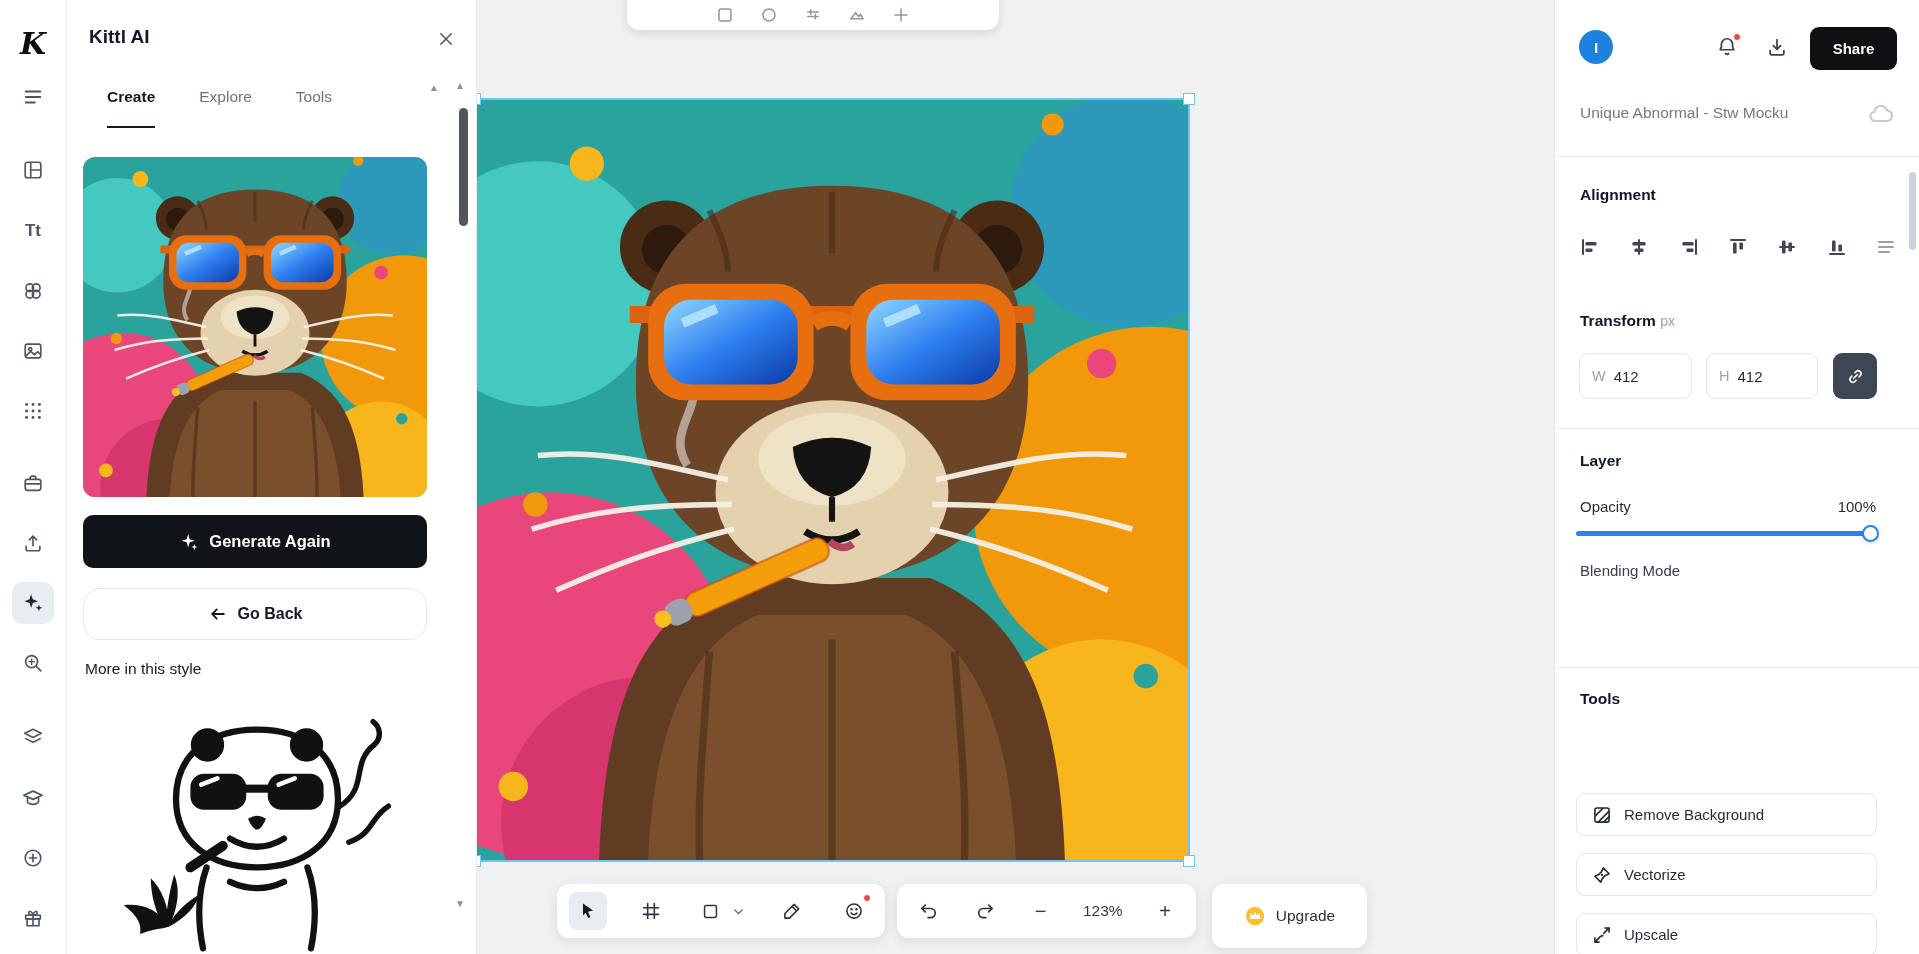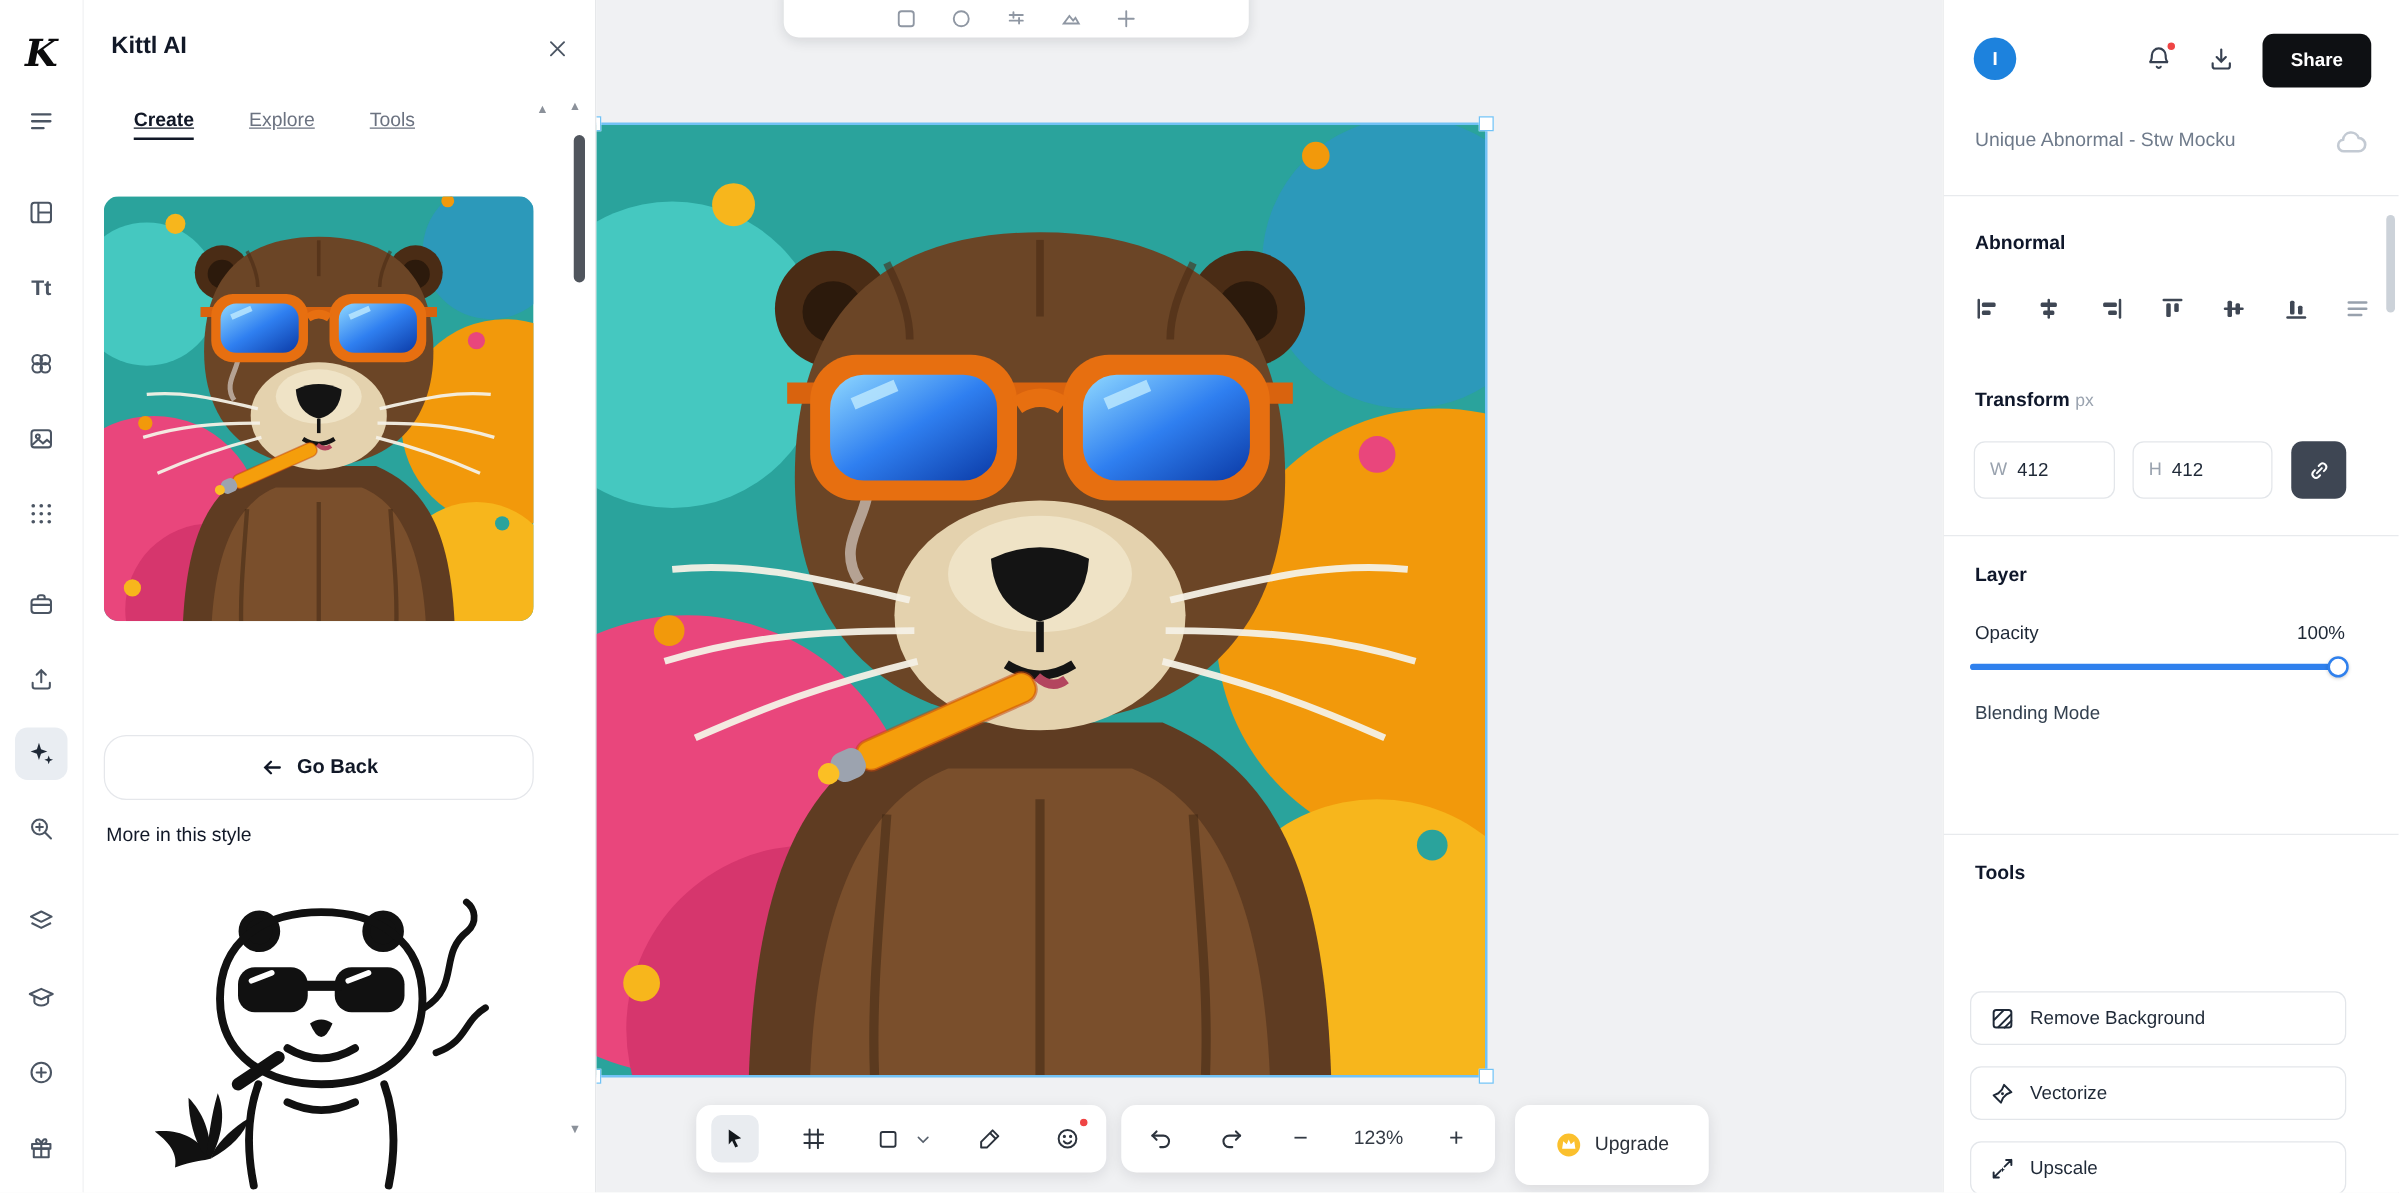--- a/index.html
+++ b/index.html
@@ -14,21 +14,21 @@
   .ric svg { display:block; }
   .ric.active { background:#e9edf2; color:#1f2937; }
   .logo { font-family:"DejaVu Serif", serif; font-weight:bold; font-style:italic; font-size:30px; color:#0b0b0c; }
   .tt { font-size:17px; font-weight:bold; color:#4b5563; }
 
   
   .left-panel { position:relative; width:410px; flex:none; background:#fff; border-right:1px solid #e6e8ea; z-index:20; }
   .lp-title { position:absolute; left:22px; top:26px; font-size:19px; font-weight:bold; }
   .lp-close { position:absolute; left:366px; top:26px; width:26px; height:26px; display:flex; align-items:center; justify-content:center; color:#4b5563; cursor:pointer; }
   .lp-tabs { position:absolute; left:40px; top:88px; display:flex; gap:44px; font-size:15.5px; }
-  .lp-tab { padding-bottom:4px; color:#6b7280; cursor:pointer;text-decoration:underline; }
+  .lp-tab { padding-bottom:20px; color:#6b7280; cursor:pointer; }
   .lp-tab.active { color:#111827; font-weight:bold; border-bottom:2.5px solid #111827; }
   .tri { position:absolute; color:#8b919a; font-size:10px; }
   .lp-scrollthumb { position:absolute; left:392px; top:108px; width:9px; height:118px; background:#50555d; border-radius:5px; }
   .thumb1 { position:absolute; left:16px; top:157px; width:344px; height:340px; border-radius:12px; overflow:hidden; cursor:pointer; }
   .thumb1 svg, .main-art svg { width:100%; height:100%; display:block; }
   .gen-btn { position:absolute; left:16px; top:515px; width:344px; height:53px; background:#101418; color:#fff;
     border:none; border-radius:10px; font-size:16.5px; font-weight:bold; display:flex; align-items:center; justify-content:center; gap:10px; cursor:pointer; font-family:inherit; }
   .back-btn { position:absolute; left:16px; top:588px; width:344px; height:52px; background:#fff; color:#111827;
     border:1px solid #e5e7eb; border-radius:18px; font-size:16px; font-weight:bold; display:flex; align-items:center; justify-content:center; gap:10px; cursor:pointer; font-family:inherit; }
   .more-label { position:absolute; left:18px; top:660px; font-size:15.5px; }
@@ -314,20 +314,27 @@
     <span class="tri" style="left:388px; top:80px">▲</span>
     <div class="lp-scrollthumb"></div>
     <span class="tri" style="left:388px; top:898px">▼</span>
 
     <div class="thumb1">
       <svg>
           <use href="#otter-art"></use>
         </svg>
     </div>
 
+    <button class="gen-btn">
+      <svg width="20" height="20" viewBox="0 0 24 24" fill="#fff">
+          <path d="M11 2.5 12.8 8.6 19 10.5l-6.2 1.9L11 18.5 9.2 12.4 3 10.5l6.2-1.9Z"></path>
+          <path d="M18.5 14.5l.9 2.6 2.6.9-2.6.9-.9 2.6-.9-2.6-2.6-.9 2.6-.9Z"></path>
+        </svg>
+      <span>Generate Again</span>
+    </button>
 
     <button class="back-btn">
       <svg width="20" height="20" viewBox="0 0 24 24" fill="none" stroke="#111827" stroke-width="2.2" stroke-linecap="round">
           <path d="M19 12H5M10.5 6.5 5 12l5.5 5.5"></path>
         </svg>
       <span>Go Back</span>
     </button>
 
     <div class="more-label">More in this style</div>
 
@@ -453,21 +460,21 @@
     </div>
     <button class="share-btn">Share</button>
 
     <div class="layer-name">Unique Abnormal - Stw Mocku</div>
     <svg class="cloud" width="28" height="28" viewBox="0 0 24 24" fill="none" stroke="currentColor" stroke-width="1.8" stroke-linecap="round">
         <path d="M7 18a4 4 0 0 1-.6-7.95 5.5 5.5 0 0 1 10.7-1.1A4.3 4.3 0 0 1 17 18Z"></path>
       </svg>
 
     <div class="rdiv" style="top:156px"></div>
 
-    <h3 class="sec-h" style="top:186px">Abnormal</h3>
+    <h3 class="sec-h" style="top:186px">Alignment</h3>
     <div class="align-row">
       <span class="al">
           <svg width="20" height="20" viewBox="0 0 20 20" fill="currentColor">
             <rect x="2" y="2" width="2" height="16" rx="1"></rect>
             <rect x="5.5" y="5" width="11" height="3.6" rx="1.2"></rect>
             <rect x="5.5" y="11.4" width="7" height="3.6" rx="1.2"></rect>
           </svg>
         </span>
       <span class="al">
           <svg width="20" height="20" viewBox="0 0 20 20" fill="currentColor">

